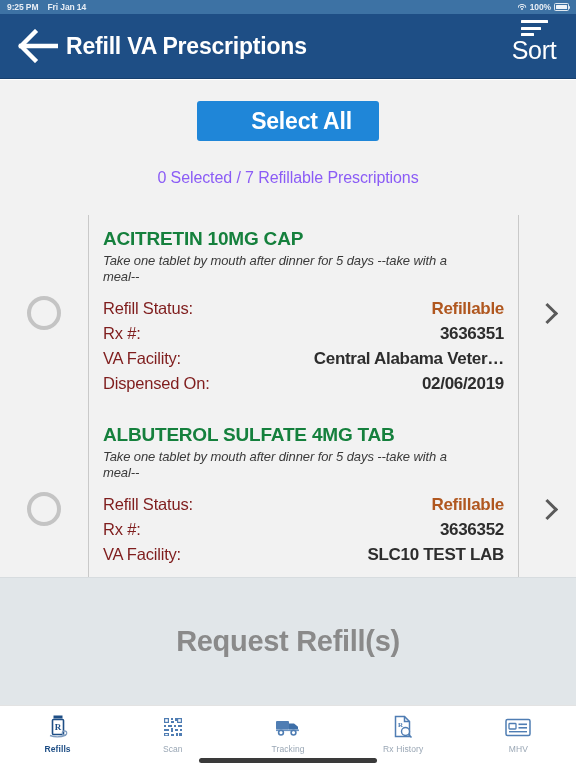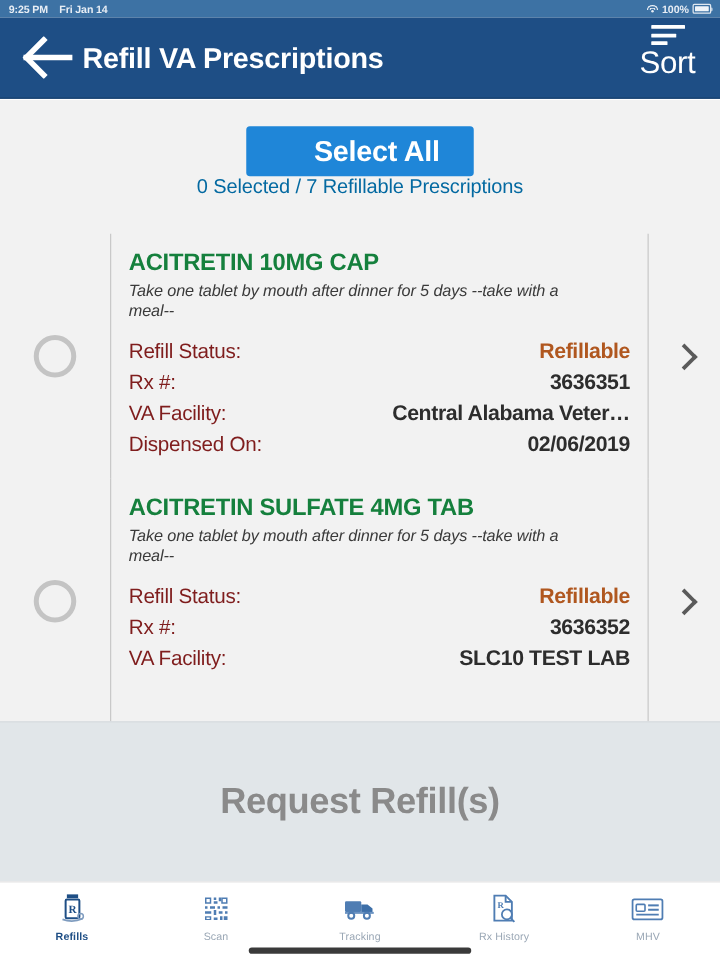--- a/index.html
+++ b/index.html
@@ -73,22 +73,22 @@
   }
   .selectall-wrap { padding-top: 21px; display: flex; justify-content: center; }
   .selectall-btn {
     background: #1f86d8; color: #ffffff; border: none; border-radius: 3px;
     width: 182px; height: 40px; font-size: 23px; font-weight: bold;
     font-family: "Liberation Sans", sans-serif; cursor: pointer;
     letter-spacing: -0.2px;
     padding-left: 27px;
   }
   .count-line {
-    text-align: center; color: #0369a1; font-size: 16px;
-    letter-spacing: -0.1px;
+    text-align: center; color: #8b5cf6; font-size: 16px;
+    margin-top: 28px; letter-spacing: -0.1px;
   }
 
   .list { margin-top: 28px; }
 
   .card { position: relative; display: flex; align-items: stretch; min-height: 196px; }
   .card-check {
     width: 88px; flex: none; display: flex; align-items: center; justify-content: center;
     cursor: pointer;
   }
   .circle {
@@ -224,21 +224,21 @@
         <div class="card-arrow">
           <span class="chev"></span>
         </div>
       </div>
 
       <div class="card">
         <div class="card-check">
           <div class="circle"></div>
         </div>
         <div class="card-body">
-          <div class="drug-name">ACITRETIN SULFATE 4MG TAB</div>
+          <div class="drug-name">ALBUTEROL SULFATE 4MG TAB</div>
           <div class="sig">Take one tablet by mouth after dinner for 5 days --take with a meal--</div>
           <div class="row">
             <span class="row-label">Refill Status:</span>
             <span class="row-value status">Refillable</span>
           </div>
           <div class="row">
             <span class="row-label">Rx #:</span>
             <span class="row-value">3636352</span>
           </div>
           <div class="row">

